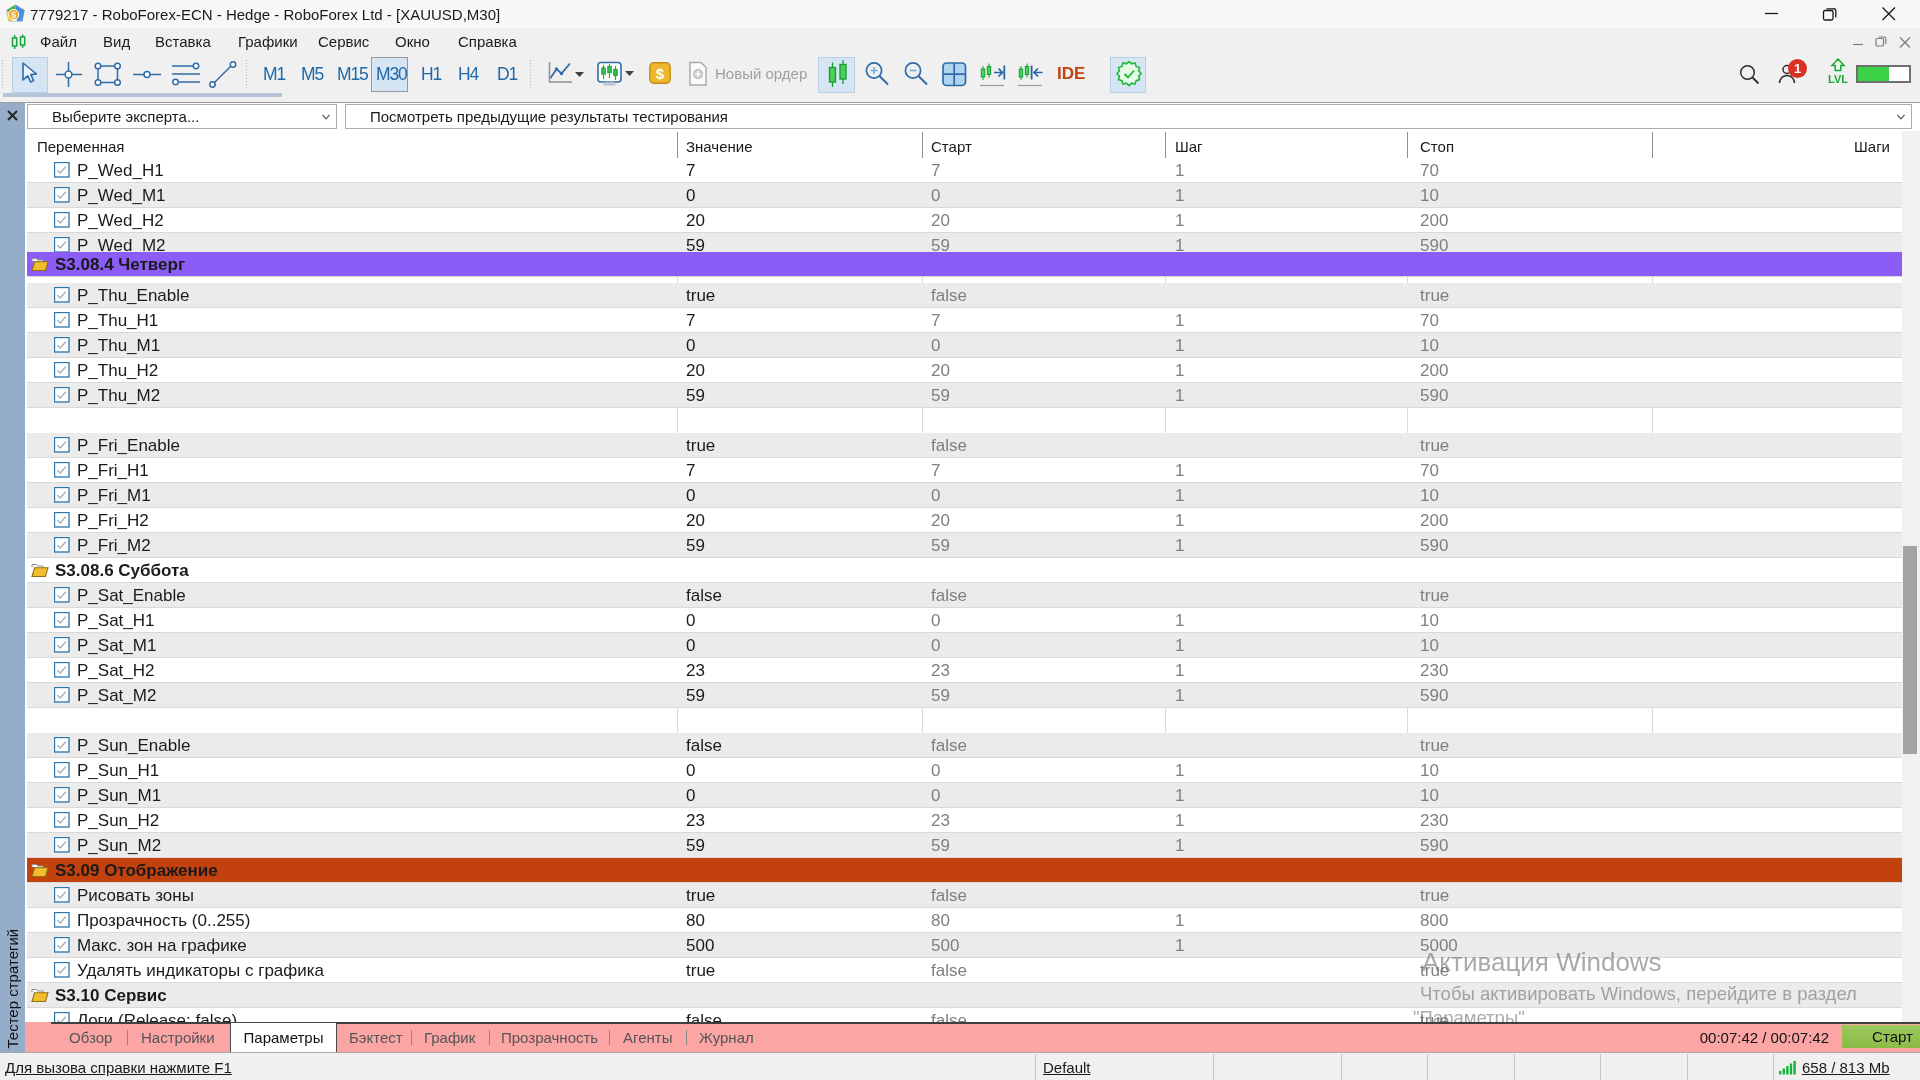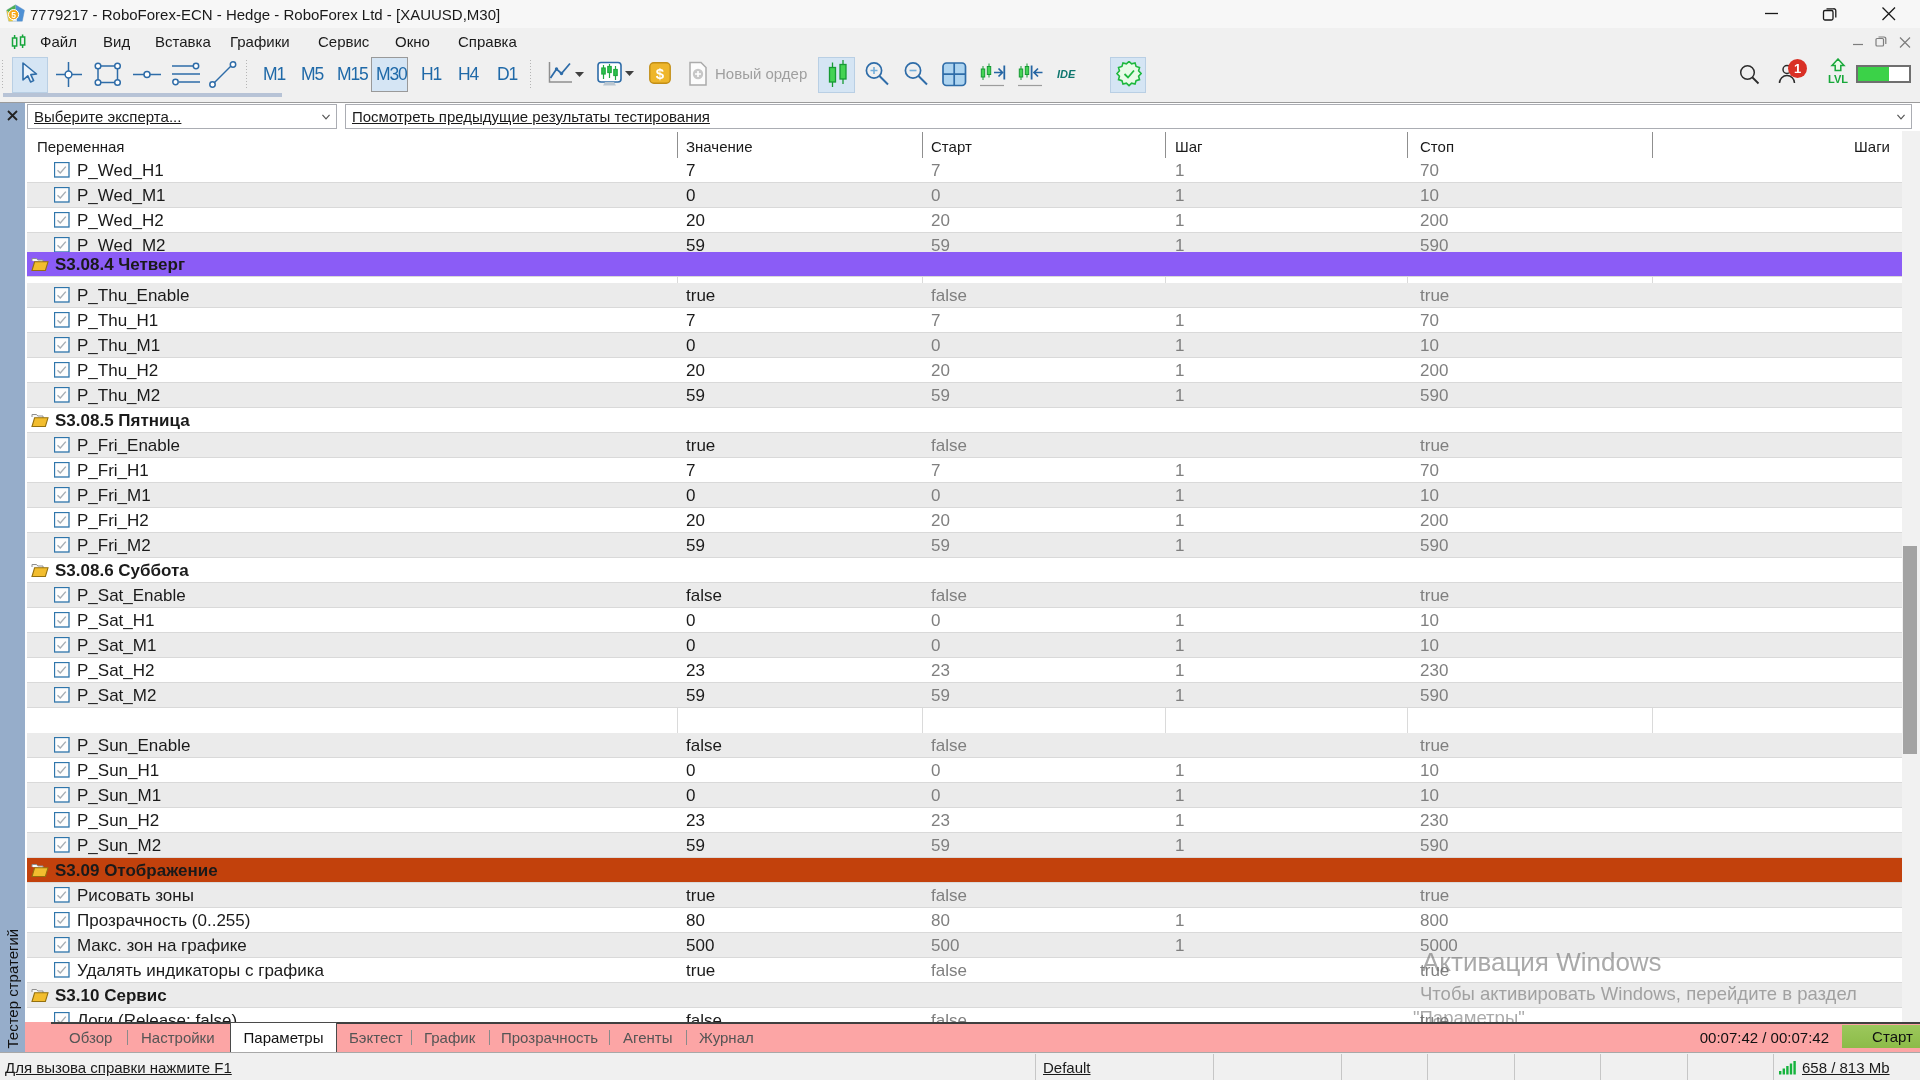--- a/index.html
+++ b/index.html
@@ -18,33 +18,33 @@
 
 
 #toolbar { position:absolute; left:0; top:55px; width:1920px; height:48px; background:#f0f0f0; }
 #toolbar svg, #toolbar .tfb { position:absolute; }
 .selbox { position:absolute; top:2px; height:36px; background:#d5e5f4; border:1px solid #b9cfe4; }
 .tfb { font-size:17.5px; color:#1f69a8; top:4px; line-height:31px; letter-spacing:-1.2px; }
 #m30box { position:absolute; left:371px; top:2px; width:37px; height:35px; background:#d5e5f4; border:1px solid #999; }
 .tsep { position:absolute; top:5px; height:30px; width:1px;
   background:repeating-linear-gradient(to bottom,#b5b5b5 0 1px,transparent 1px 3px); }
 #novord { position:absolute; left:715px; top:4px; font-size:15px; color:#9f9f9f; line-height:30px;}
-#ide { position:absolute; left:1057px; top:5px; font-size:11px; font-weight:bold; color:#0f766e; line-height:28px;font-style:italic;}
+#ide { position:absolute; left:1057px; top:5px; font-size:17px; font-weight:bold; color:#c2410c; line-height:28px;}
 #tb-scroll { position:absolute; left:3px; top:38px; width:279px; height:4px; background:#b7c3d6; }
 #tb-border { position:absolute; left:0; top:47px; width:1920px; height:1px; background:#9b9b9b; }
 
 
 #tester { position:absolute; left:0; top:103px; width:1920px; height:919px; background:#fff; overflow:hidden; }
 #strip { position:absolute; left:0; top:103px; width:25px; height:949px; background:#96adca; z-index:300; }
 #strip-x { position:absolute; left:4px; top:4px; }
 #vtext { position:absolute; left:-43px; top:882px; width:110px; transform:rotate(-90deg);
   transform-origin:center; font-size:15px; color:#111; text-align:left; white-space:nowrap;}
 .combo { position:absolute; top:1px; height:25px; background:#fff; border:1px solid #abadb3;
   font-size:15px; line-height:24px; }
-.combo .txt { position:absolute; left:6px; top:0;text-decoration:underline; }
+.combo .txt { position:absolute; left:24px; top:0; }
 .chev { position:absolute; top:8px; width:10px; height:8px; }
 #thead { position:absolute; left:0; top:28px; width:1902px; height:30px; background:#fff; }
 #thead span { position:absolute; top:0; height:30px; line-height:32px; font-size:15px; }
 .vl { position:absolute; top:55px; width:1px; height:864px; background:#dadada; }
 .vlh { position:absolute; top:29px; width:1px; height:26px; background:#8f8f8f; }
 .row { position:absolute; left:27px; width:1875px; height:25px; border-bottom:1px solid #d9d9d9;
   font-size:17px; line-height:25px; }
 .row .cb { position:absolute; left:27px; top:4px; }
 .row .nm { position:absolute; left:50px; top:0; }
 .row .fld { position:absolute; left:3px; top:5px; }
@@ -116,21 +116,21 @@
           <line x1="4.6" y1="2" x2="4.6" y2="5"></line>
           <line x1="4.6" y1="13" x2="4.6" y2="16"></line>
       <rect x="10.5" y="4" width="4.2" height="8"></rect>
           <line x1="12.6" y1="1.5" x2="12.6" y2="4"></line>
           <line x1="12.6" y1="12" x2="12.6" y2="15"></line>
     </g>
       </svg>
   <span class="mi" style="left:40px">Файл</span>
   <span class="mi" style="left:103px">Вид</span>
   <span class="mi" style="left:155px">Вставка</span>
-  <span class="mi" style="left:230px">Графики</span>
+  <span class="mi" style="left:238px">Графики</span>
   <span class="mi" style="left:318px">Сервис</span>
   <span class="mi" style="left:395px">Окно</span>
   <span class="mi" style="left:458px">Справка</span>
   <svg class="abs" style="left:1848px;top:0px" width="72px" height="27" viewBox="0 0 72 27">
     <g stroke="#7d7d7d" stroke-width="1.2" fill="none">
       <line x1="5" y1="16.5" x2="15" y2="16.5"></line>
       <rect x="28" y="10.5" width="7.5" height="7.5" rx="1"></rect>
       <path d="M30.5 9 L36 9 A1.8 1.8 0 0 1 37.8 10.8 L37.8 16"></path>
       <path d="M52 9.5 L62 19.5 M62 9.5 L52 19.5"></path>
     </g>
@@ -428,27 +428,20 @@
         <svg class="cb" width="16" height="16" viewBox="0 0 16 16">
           <rect x="0.5" y="0.5" width="14.5" height="14.5" fill="#fdfdfd" stroke="#2f76ab" stroke-width="1.3"></rect>
           <path d="M3.5 8.2 L6.3 11 L11.8 4.6" fill="none" stroke="#a6adb3" stroke-width="1.4"></path>
         </svg>
         <span class="nm">P_Thu_M2</span>
         <span class="c v1">59</span>
         <span class="c v2">59</span>
         <span class="c v3">1</span>
         <span class="c v4">590</span>
       </div>
-<div class="row" style="top:305px;background:#ffffff">
-        <svg class="fld" width="19" height="15" viewBox="0 0 19 15">
-          <path d="M2 4 L2 1.5 L6.5 1.5 L7.8 3 L13 3 L13 5" fill="#f8f8f8" stroke="#8f8f8f" stroke-width="1"></path>
-          <path d="M2 13.5 L4.6 4.8 L18 4.8 L15.4 13.5 Z" fill="#f2bd2e" stroke="#94700e" stroke-width="1.1"></path>
-        </svg>
-        <span class="fn">S3.08.5 Пятница</span>
-      </div>
 <div class="row" style="top:330px;background:#ebebeb">
         <svg class="cb" width="16" height="16" viewBox="0 0 16 16">
           <rect x="0.5" y="0.5" width="14.5" height="14.5" fill="#fdfdfd" stroke="#2f76ab" stroke-width="1.3"></rect>
           <path d="M3.5 8.2 L6.3 11 L11.8 4.6" fill="none" stroke="#a6adb3" stroke-width="1.4"></path>
         </svg>
         <span class="nm">P_Fri_Enable</span>
         <span class="c v1">true</span>
         <span class="c v2">false</span>
         <span class="c v3"></span>
         <span class="c v4">true</span>

